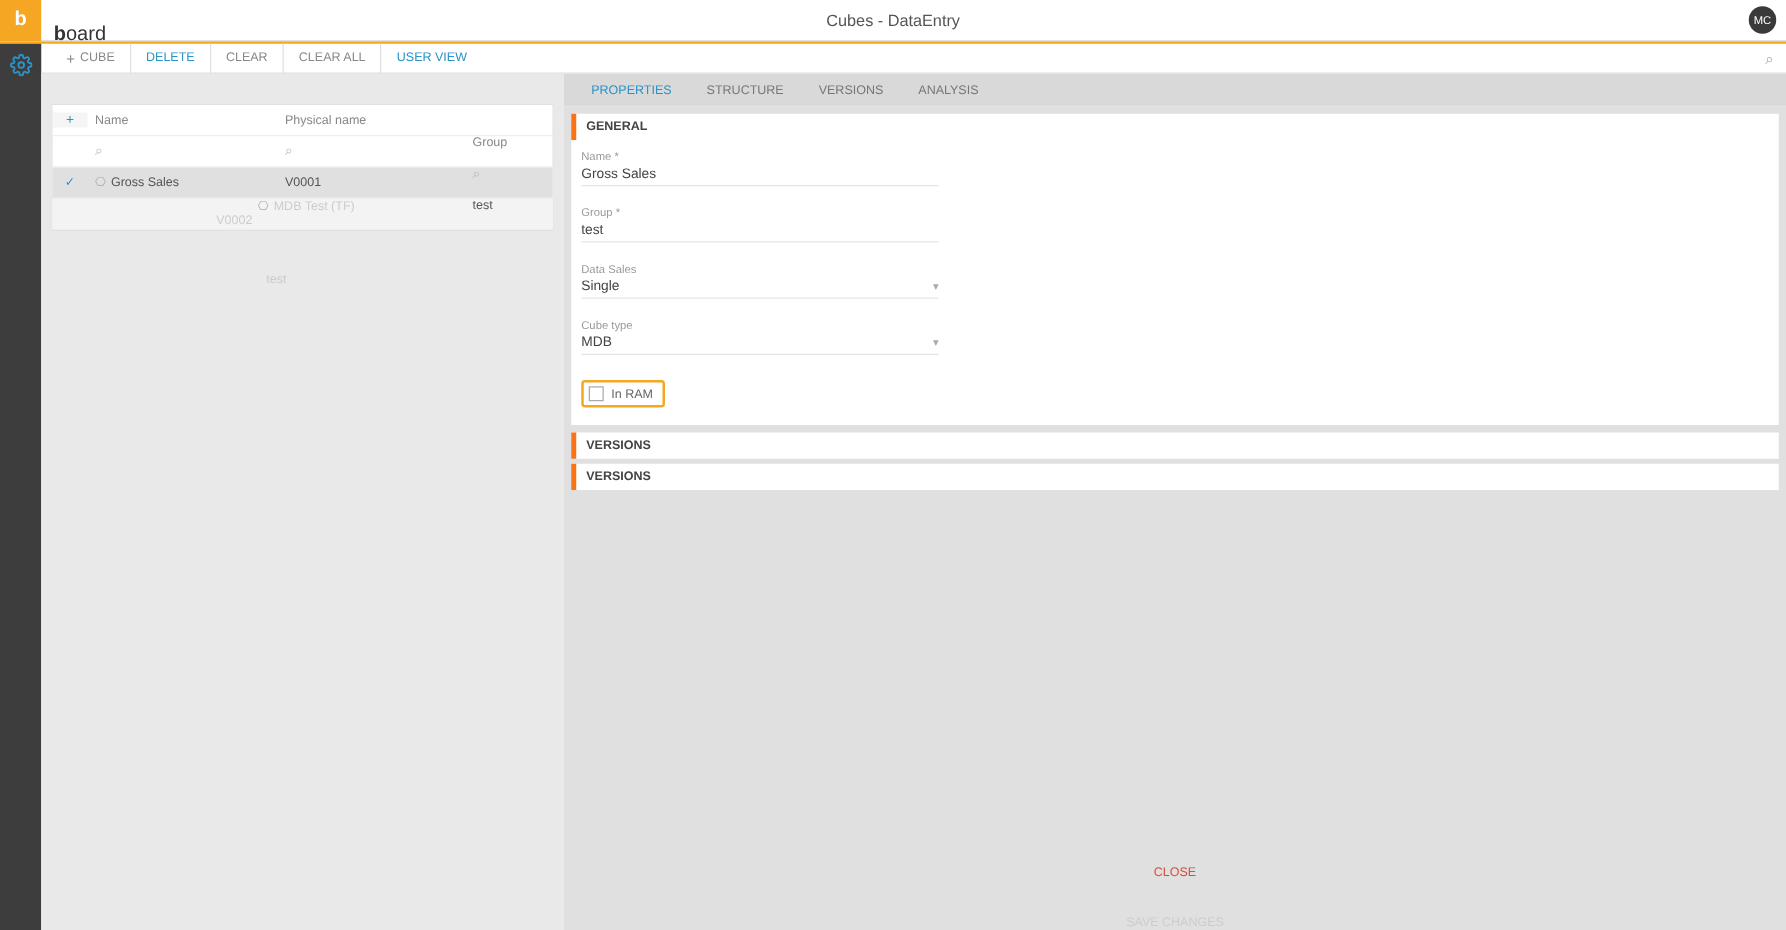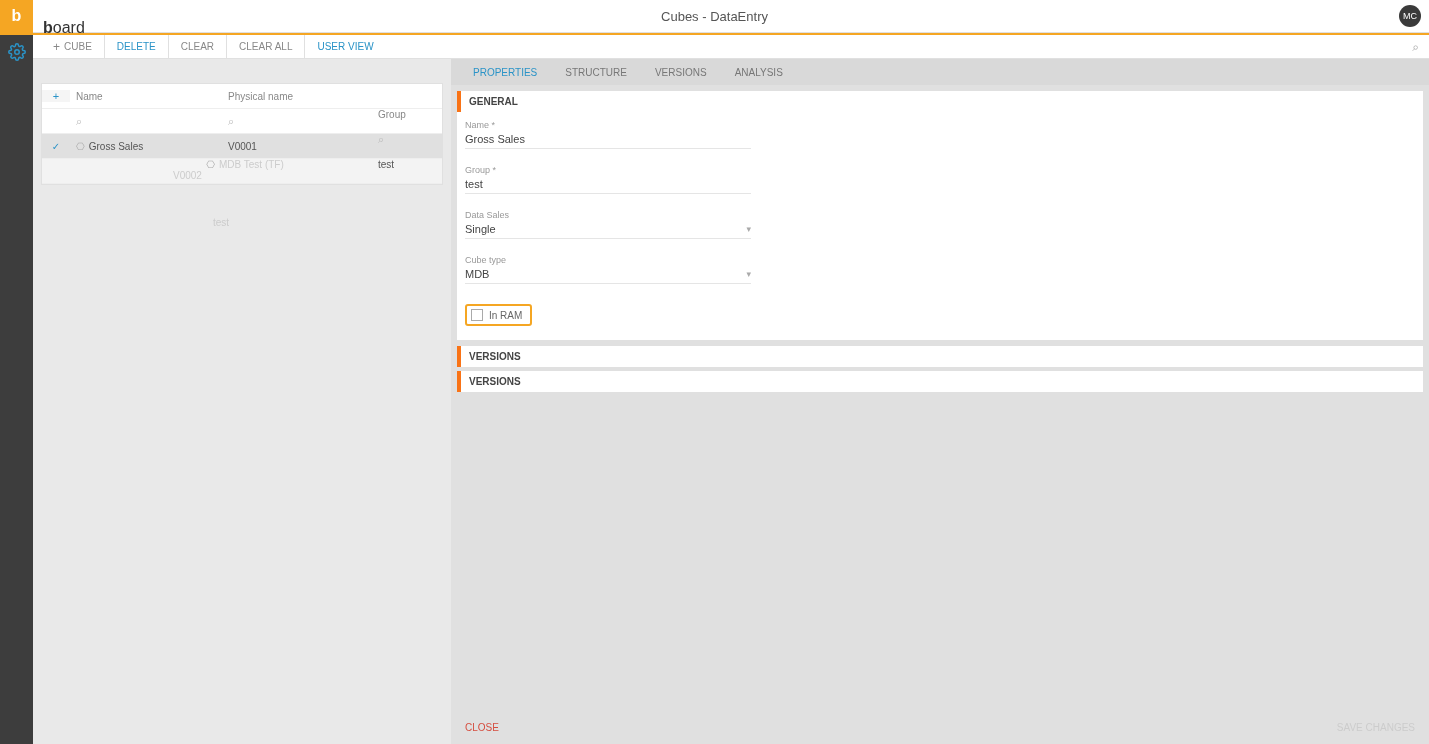--- a/index.html
+++ b/index.html
@@ -68,21 +68,21 @@
 .field { margin-bottom: 16px; width: 286px; }
 .field-label { font-size: 9px; color: #999; }
 .field-value { font-size: 11px; color: #444; padding: 3px 0; border-bottom: 1px solid #e5e5e5; display: flex; justify-content: space-between; align-items: center; }
 .dropdown-caret { color: #aaa; font-size: 9px; }
 
 .inram-wrap { display: inline-flex; align-items: center; border: 2px solid #f5a623; border-radius: 3px; padding: 3px 8px 3px 4px; margin-top: 4px; }
 .inram-check { width: 12px; height: 12px; border: 1px solid #aaa; margin-right: 6px; background: #fff; }
 .inram-label { font-size: 10px; color: #666; }
 
 
-.footer { position: absolute; bottom: 0; right: 0; left: 0; height: 34px; display: flex; align-items: center; justify-content: space-between; padding: 0 14px; font-size: 10px; gap: 6px; }
+.footer { position: absolute; bottom: 0; right: 0; left: 0; height: 34px; display: flex; align-items: center; justify-content: flex-end; padding: 0 14px; font-size: 10px; gap: 29px; flex-direction: column; }
 .footer .close { color: #d54d3f; cursor: pointer; }
 .footer .save { color: #ccc; }
 </style>
 </head>
 <body>
 
 <div class="topbar">
   <div class="topbar-left-corner">
       <span>b</span>
     </div>

